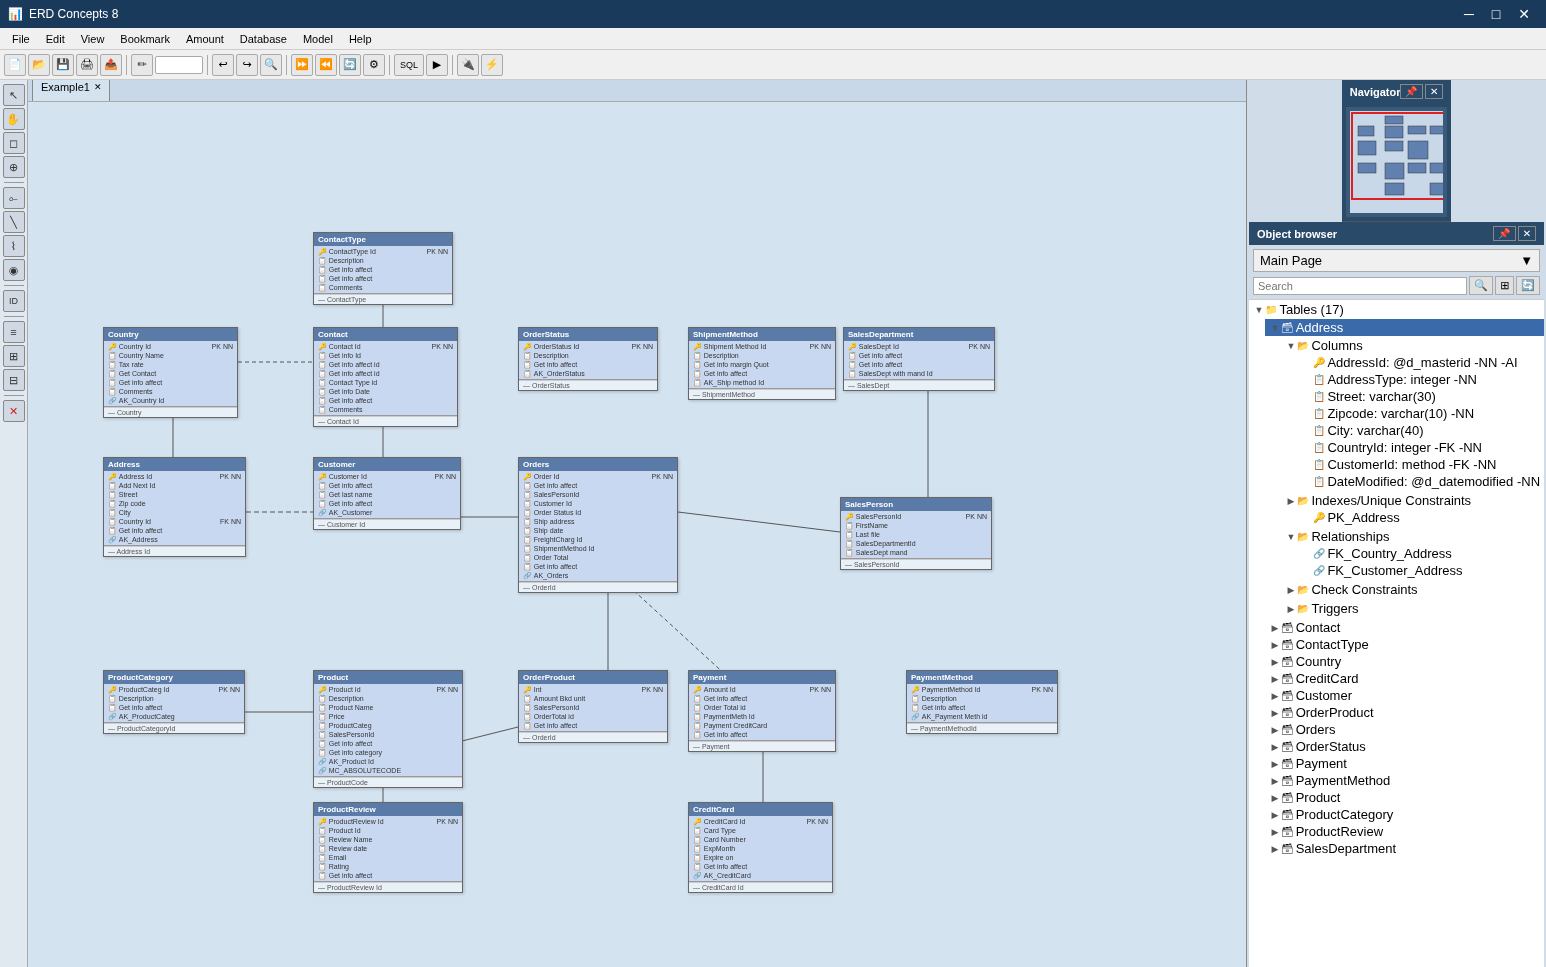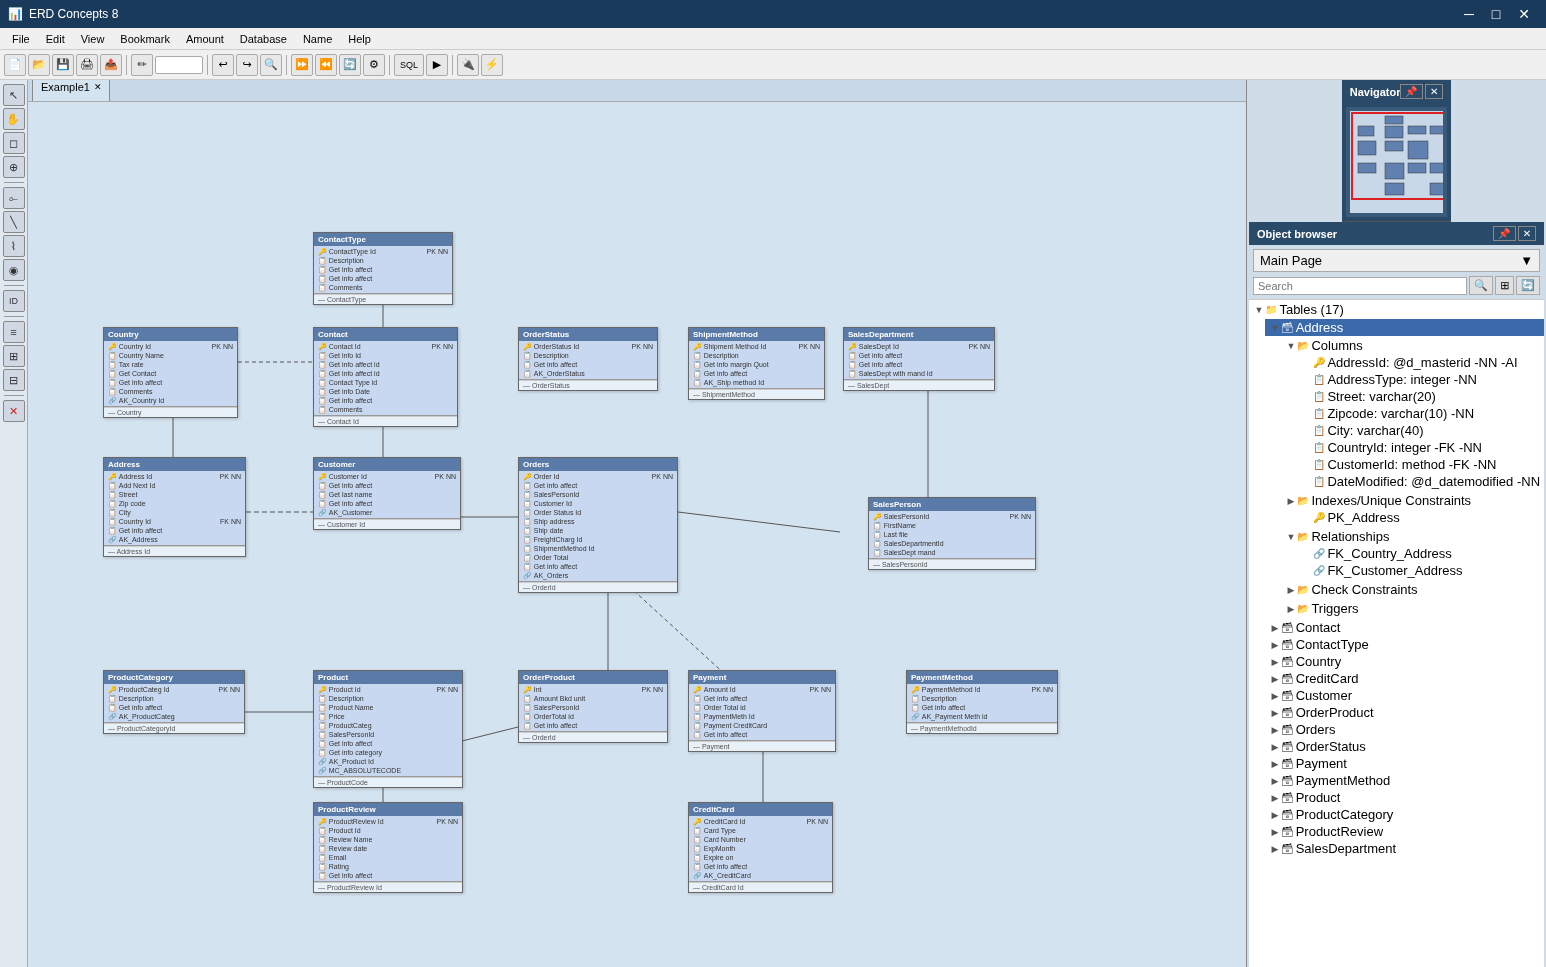--- a/index.html
+++ b/index.html
@@ -304,21 +304,21 @@
   </div>
 </div>
 
 <div id="menubar">
     <span class="menu-item">File</span>
     <span class="menu-item">Edit</span>
     <span class="menu-item">View</span>
     <span class="menu-item">Bookmark</span>
     <span class="menu-item">Amount</span>
     <span class="menu-item">Database</span>
-    <span class="menu-item">Name</span>
+    <span class="menu-item">Model</span>
     <span class="menu-item">Help</span>
   </div>
 
 <div id="toolbar">
   <button class="tb-btn">📄</button>
   <button class="tb-btn">📂</button>
   <button class="tb-btn">💾</button>
   <button class="tb-btn">🖨</button>
   <button class="tb-btn">📤</button>
   <div class="tb-separator"></div>
@@ -527,21 +527,21 @@
               <span>Get info affect</span>
             </div>
           <div class="erd-table-col-row">
               <span>📋</span>
               <span>AK_OrderStatus</span>
             </div>
         </div>
         <div class="erd-table-footer">— OrderStatus</div>
       </div>
 
-      <div class="erd-table" style="left:660px;top:225px;width:137px;">
+      <div class="erd-table" style="left:660px;top:225px;width:148px;">
         <div class="erd-table-header" style="background:#5a7aa8;">ShipmentMethod</div>
         <div class="erd-table-cols">
           <div class="erd-table-col-row">
               <span>🔑</span>
               <span>Shipment Method Id</span>
               <span style="margin-left:auto;">PK NN</span>
             </div>
           <div class="erd-table-col-row">
               <span>📋</span>
               <span>Description</span>
@@ -704,21 +704,21 @@
               <span>Get info affect</span>
             </div>
           <div class="erd-table-col-row">
               <span>🔗</span>
               <span>AK_Orders</span>
             </div>
         </div>
         <div class="erd-table-footer">— OrderId</div>
       </div>
 
-      <div class="erd-table" style="left:812px;top:395px;width:168px;margin-left:28px;">
+      <div class="erd-table" style="left:812px;top:395px;width:152px;">
         <div class="erd-table-header" style="background:#5a7aa8;">SalesPerson</div>
         <div class="erd-table-cols">
           <div class="erd-table-col-row">
               <span>🔑</span>
               <span>SalesPersonId</span>
               <span style="margin-left:auto;">PK NN</span>
             </div>
           <div class="erd-table-col-row">
               <span>📋</span>
               <span>FirstName</span>
@@ -1058,21 +1058,21 @@
                       <span class="ob-label">AddressId: @d_masterid -NN -AI</span>
                     </div>
                     <div class="ob-node-row">
                       <span class="ob-toggle">&nbsp;</span>
                       <span class="ob-icon">📋</span>
                       <span class="ob-label">AddressType: integer -NN</span>
                     </div>
                     <div class="ob-node-row">
                       <span class="ob-toggle">&nbsp;</span>
                       <span class="ob-icon">📋</span>
-                      <span class="ob-label">Street: varchar(20)</span>
+                      <span class="ob-label">Street: varchar(30)</span>
                     </div>
                     <div class="ob-node-row">
                       <span class="ob-toggle">&nbsp;</span>
                       <span class="ob-icon">📋</span>
                       <span class="ob-label">Zipcode: varchar(10) -NN</span>
                     </div>
                     <div class="ob-node-row">
                       <span class="ob-toggle">&nbsp;</span>
                       <span class="ob-icon">📋</span>
                       <span class="ob-label">City: varchar(40)</span>

